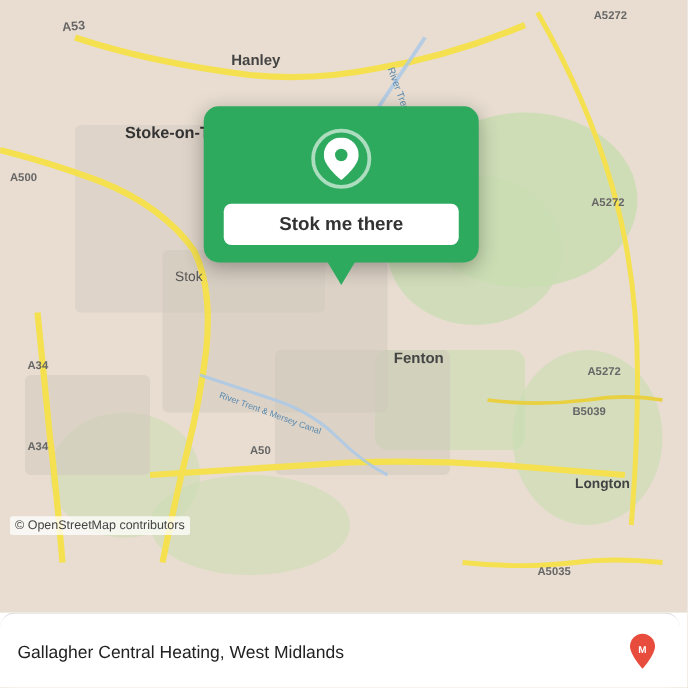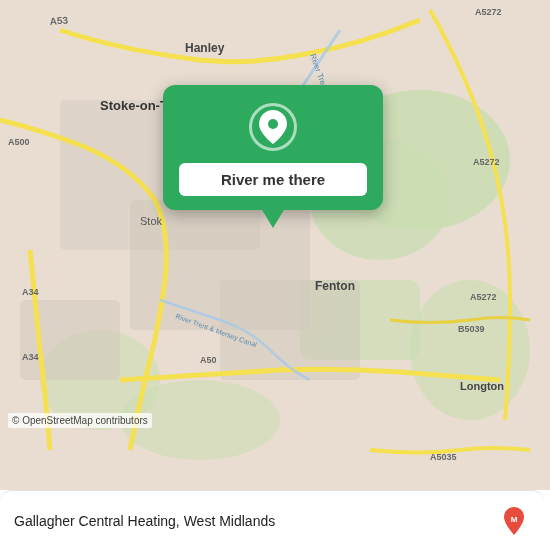--- a/index.html
+++ b/index.html
@@ -186,21 +186,21 @@
   </svg>
 
   <div id="popup-card">
     <div id="location-icon-wrapper">
 
       <svg width="28" height="34" viewBox="0 0 28 34" fill="none" xmlns="http://www.w3.org/2000/svg">
         <path d="M14 0C6.268 0 0 6.268 0 14c0 9.333 14 20 14 20s14-10.667 14-20C28 6.268 21.732 0 14 0z" fill="white"></path>
         <circle cx="14" cy="14" r="5" fill="#2eaa5e"></circle>
       </svg>
     </div>
-    <button id="take-me-there-btn">River me there</button>
+    <button id="take-me-there-btn">Stok me there</button>
   </div>
 
   <div id="attribution">© OpenStreetMap contributors</div>
 </div>
 
 <div id="bottom-bar">
   <span id="location-text">Gallagher Central Heating, West Midlands</span>
 
   <div id="moovit-logo">
 

